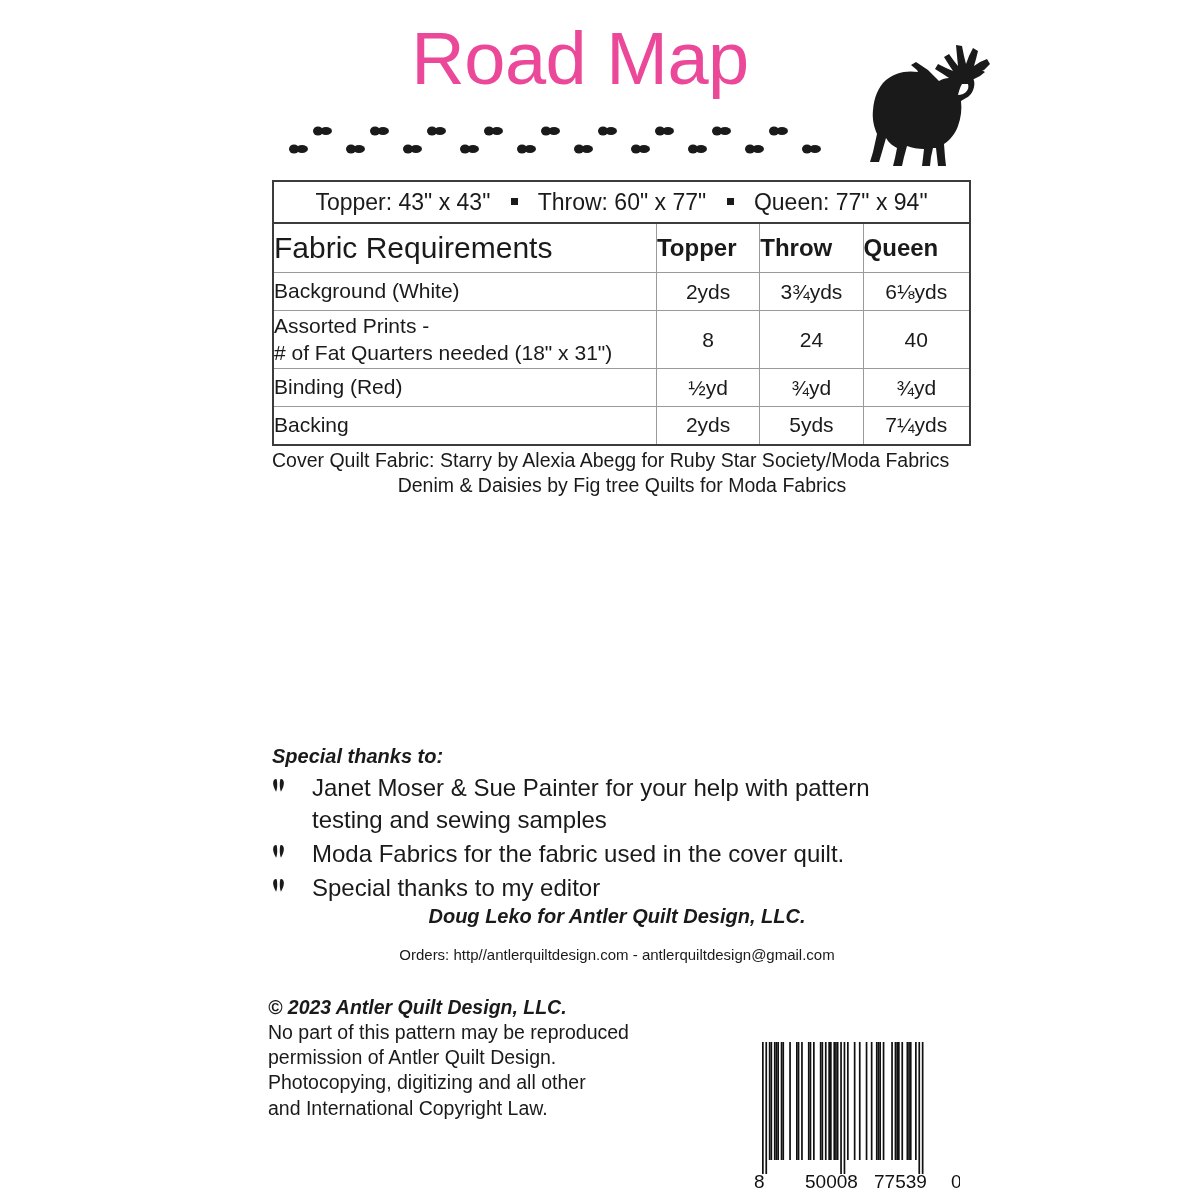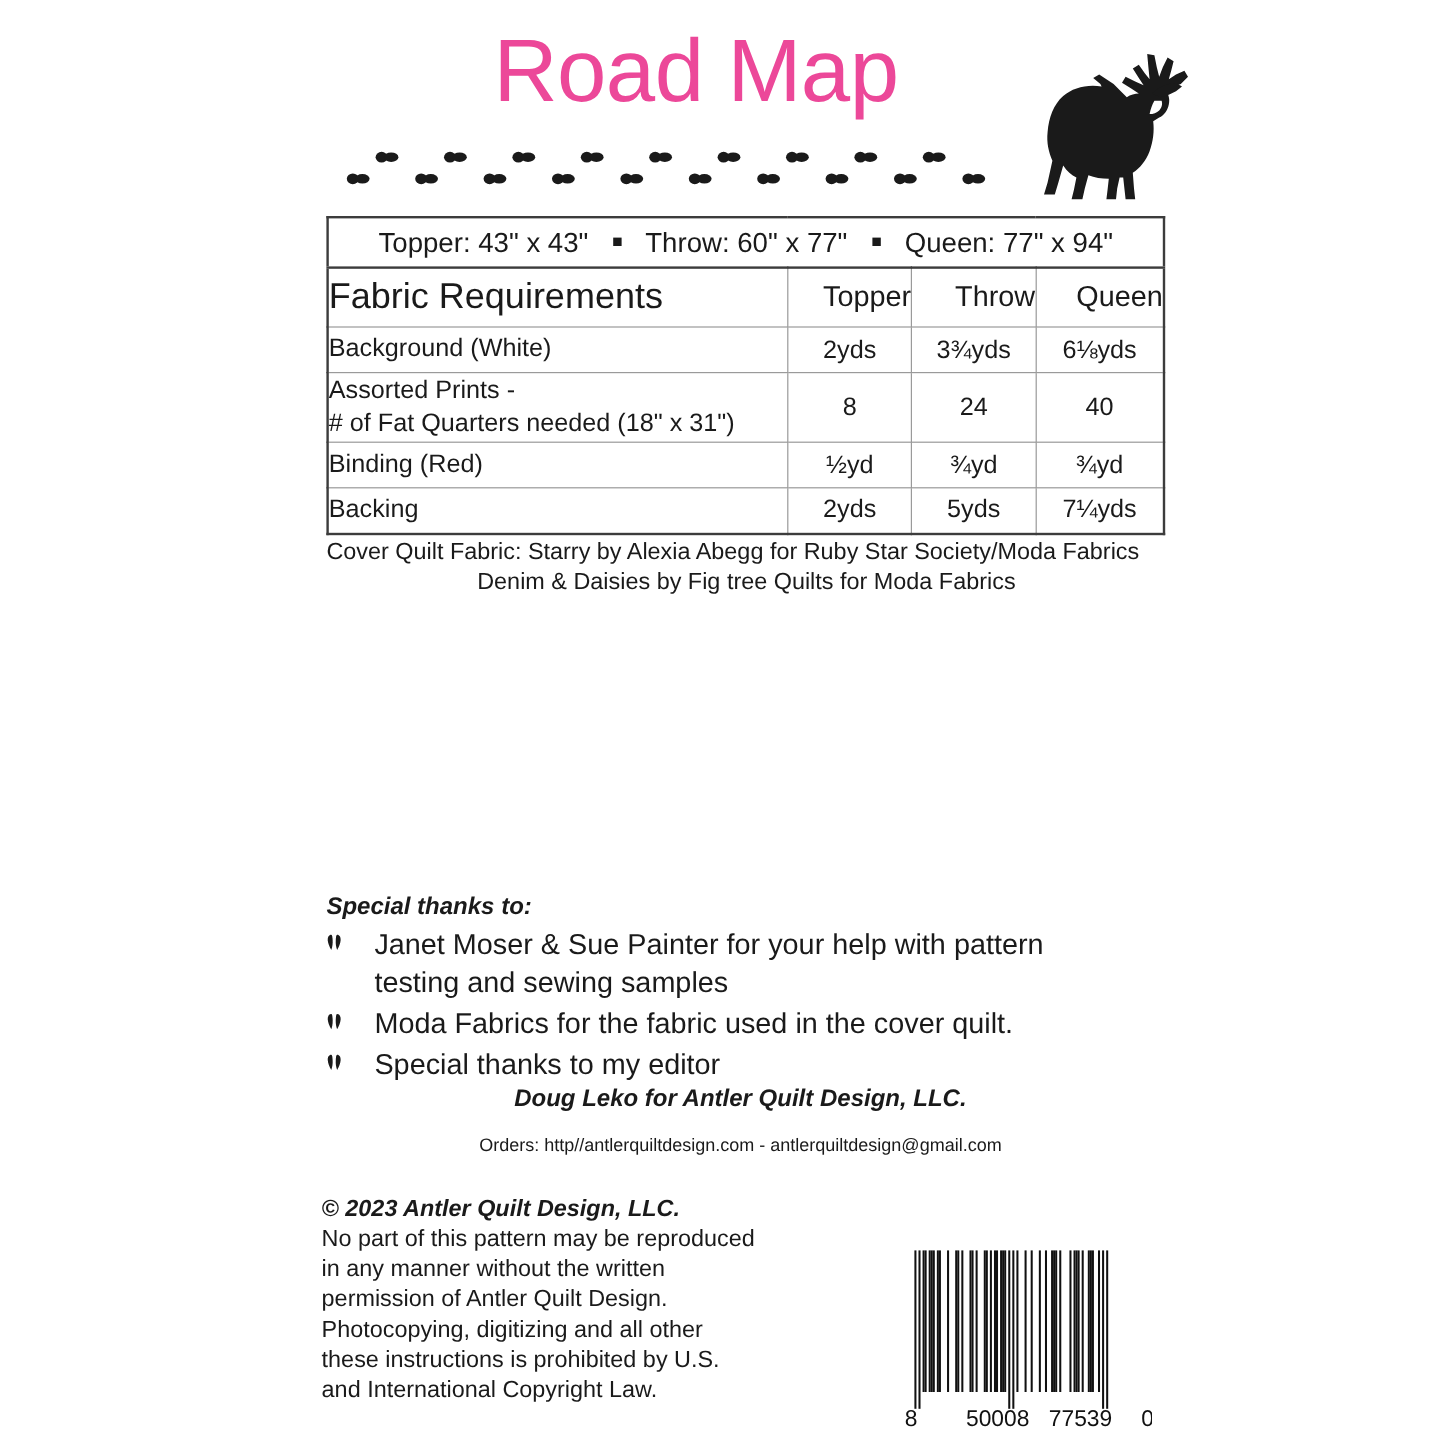--- a/index.html
+++ b/index.html
@@ -83,23 +83,24 @@
     margin: 0 14px 4px 14px;
   }
   .fabreq-cell {
     height: 48px;
     font-size: 30px;
     padding-left: 12px;
     font-weight: 400;
     margin-left: 41px;
   }
   .colhead-cell {
-    text-align: right;
+    text-align: left;
     font-size: 24px;
     height: 48px;
+    font-weight: bold;
   }
   .rowlabel-cell {
     font-size: 21px;
     padding: 4px 6px 4px 34px;
     line-height: 1.28;
   }
   .val-cell {
     text-align: center;
     font-size: 21px;
   }
@@ -423,24 +424,22 @@
 </div>
 
 <div id="attribution">
   <div id="designer-line">Doug Leko for Antler Quilt Design, LLC.</div>
   <div id="orders-line">Orders: http//antlerquiltdesign.com - antlerquiltdesign@gmail.com</div>
 </div>
 
 <div id="copyright">
   <div id="copyright-head">© 2023 Antler Quilt Design, LLC.</div>
   <div>No part of this pattern may be reproduced</div>
-  <div>in any manner without the written</div>
   <div>permission  of Antler Quilt Design.</div>
   <div>Photocopying, digitizing and all other</div>
-  <div>these instructions is prohibited by U.S.</div>
   <div>and International Copyright Law.</div>
 </div>
 
 <div id="barcode">
   <svg viewBox="0 0 212 158" width="212" height="158" aria-hidden="true">
     <rect x="0" y="0" width="212" height="158" fill="#ffffff"></rect>
     <g fill="#111111" id="bars">
         <rect x="14.00" y="6" width="1.70" height="132"></rect>
         <rect x="17.40" y="6" width="1.70" height="132"></rect>
         <rect x="20.80" y="6" width="1.70" height="118"></rect>

